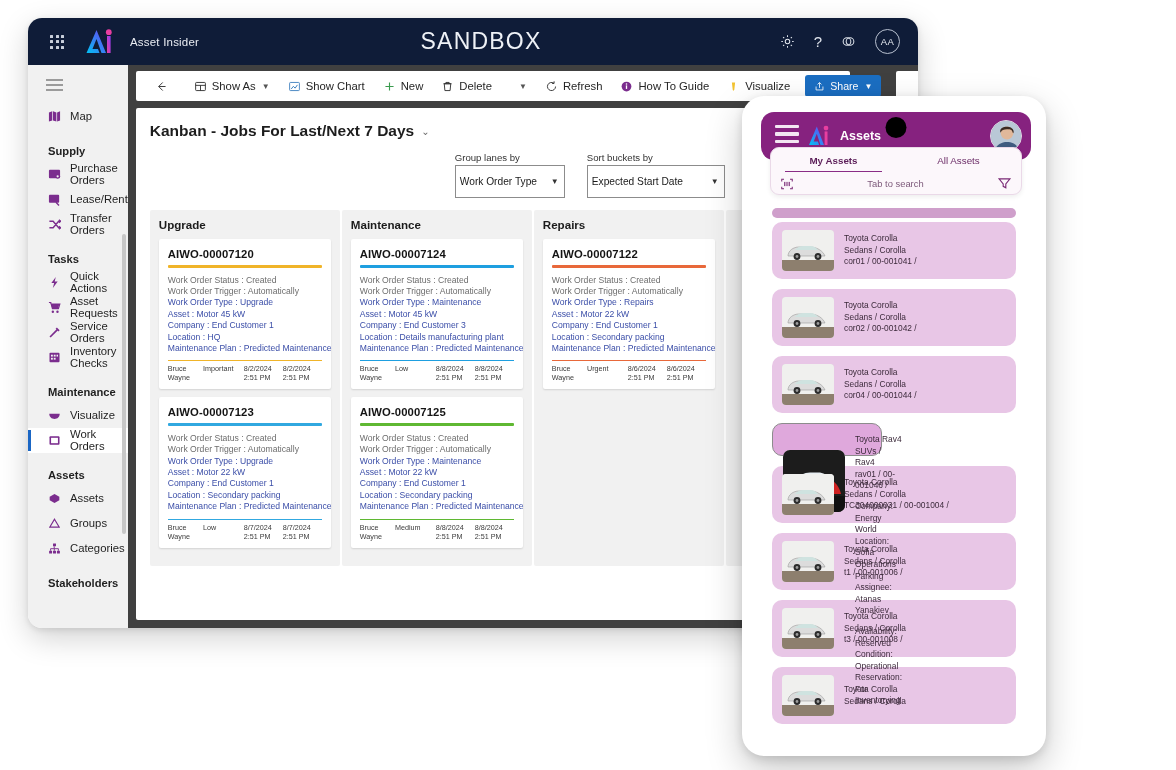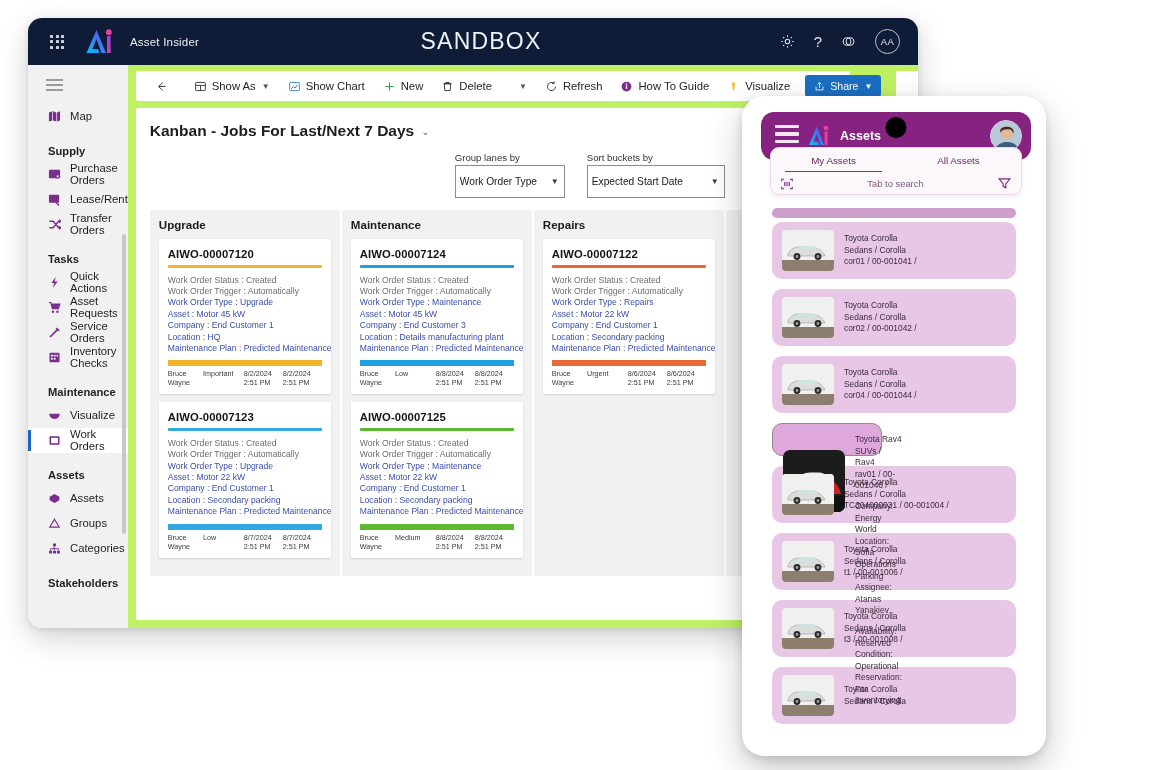--- a/index.html
+++ b/index.html
@@ -46,21 +46,21 @@
   .nav-group{ font-size:11.2px; font-weight:700; color:#1f1f1f; padding:16px 0 5px 20px; }
   .scrollthumb{ position:absolute; right:2px; top:130px; width:3.5px; height:300px; background:#c7c7c7; border-radius:2px;}
   .mainmenu{ height:34px; border-top:1px solid #dedede; background:#f1f1f1;
              display:flex;align-items:center;gap:8px;padding:0 10px 0 14px; cursor:pointer;}
   .mm-badge{ width:21px;height:19px;background:#2f6fc0;color:#fff;font-size:9.5px;font-weight:700;
              display:flex;align-items:center;justify-content:center;border-radius:2px;}
   .mm-label{ font-size:11.6px;color:#1f1f1f;}
   .mm-chev{ margin-left:auto;color:#4a4a4a;font-size:10px;line-height:1;}
 
   
-  .main{ flex:1; background:#bef264; display:flex; flex-direction:column; padding:6px 8px 8px 8px;}
+  .main{ flex:1; background:#404040; display:flex; flex-direction:column; padding:6px 8px 8px 8px;}
   .toolbar{ height:30px;background:#fff;border-radius:2px;display:flex;align-items:center;
             padding:0 10px; gap:0; font-size:11.3px;color:#262626;}
   .tb-btn{ display:flex;align-items:center;gap:5px;height:30px;padding:0 9px;cursor:pointer;white-space:nowrap;}
   .tb-btn svg{ width:13px;height:13px;display:block;}
   .tb-sep{ width:1px;height:16px;background:#dcdcdc;margin:0 4px;}
   .tb-chev{ font-size:8px;color:#555;margin-left:1px;}
   .share{ background:#1b6ec2;color:#fff;border-radius:3px;height:22px;padding:0 9px;display:flex;
           align-items:center;gap:5px;font-size:10.6px;margin-left:6px;cursor:pointer;}
   .share svg{width:11px;height:11px;}
 
@@ -78,21 +78,21 @@
   .board{ display:flex;gap:2px;margin-top:12px;}
   .lane{ width:190px;background:#f1f1f1;border-radius:2px;padding:8px 9px 10px 9px;flex:0 0 auto;}
   .lane-title{ font-size:11.6px;font-weight:700;color:#1b1b1b;margin-bottom:8px;}
   .kcard{ background:#fff;border-radius:2px;padding:9px 9px 7px 9px;margin-bottom:8px;
           box-shadow:0 1px 2px rgba(0,0,0,.13);cursor:pointer;}
   .k-id{ font-size:11.3px;font-weight:700;color:#141414;letter-spacing:.1px;}
   .k-bar{ height:2.5px;margin:5px 0 7px 0;border-radius:1px;}
   .k-row{ font-size:8.6px;line-height:11.4px;white-space:nowrap;}
   .k-row.muted{ color:#6d6d6d;}
   .k-row.link{ color:#3b4ea8;}
-  .k-foot{ border-top:6px solid #701a75;margin-top:6px;padding-top:3px;display:flex;font-size:7.2px;color:#3a3a3a;line-height:9px;}
+  .k-foot{ border-top:1px solid #701a75;margin-top:6px;padding-top:3px;display:flex;font-size:7.2px;color:#3a3a3a;line-height:9px;}
   .kf1{ width:38px;} .kf2{ width:44px;} .kf3{ width:42px;} .kf4{ width:42px;}
 
   .vis-icon{ position:absolute; right:0; top:0; width:34px;height:30px; background:#fff;
              display:flex;align-items:center;justify-content:center;border-radius:2px;}
 
   
   .phone{
     position:absolute; left:742px; top:96px; width:304px; height:660px;
     background:#fff; border-radius:22px;
     box-shadow:0 14px 36px rgba(0,0,0,.22), 0 3px 10px rgba(0,0,0,.12);
@@ -106,21 +106,21 @@
   .ph-burger span{ display:block;width:24px;height:3.4px;background:#f3e6f2;margin-bottom:4px;border-radius:1px;}
   .ph-logo{ width:26px;height:24px;margin-left:8px;position:relative;}
   .ph-title{ color:#fff;font-size:12.5px;font-weight:700;margin-left:7px;}
   .ph-ava{ margin-left:auto;margin-right:9px;width:32px;height:32px;border-radius:50%;overflow:hidden;
            border:1.5px solid #e8d6e6;background:#8aa2bb;cursor:pointer;position:relative;}
   .ph-search{ position:absolute;left:28px;top:51px;width:252px;height:48px;background:#fcf7fb;
               border:1px solid #ead9e8;border-radius:9px;box-shadow:0 2px 5px rgba(0,0,0,.07);}
   .ph-tabs{ display:flex;height:24px;}
   .ph-tab{ flex:1;display:flex;align-items:center;justify-content:center;font-size:9.8px;
            color:#6a2b66;cursor:pointer;position:relative;}
-  .ph-tab.active{ font-weight:400;color:#5c1f59;}
+  .ph-tab.active{ font-weight:700;color:#5c1f59;}
   .ph-tab.active:after{ content:"";position:absolute;left:14px;right:14px;bottom:0;height:1.4px;background:#8a2c86;}
   .ph-srow{ display:flex;align-items:center;height:23px;padding:0 9px;}
   .scan{ width:14px;height:14px;color:#7a2a76;}
   .ph-ph{ flex:1;text-align:center;font-size:9.4px;color:#7d5a7b;}
   .funnel{ width:15px;height:15px;color:#7a2a76;cursor:pointer;}
 
   .ph-list{ position:absolute;left:0;top:104px;right:0;bottom:0;overflow:hidden;padding:8px 30px;}
   .ph-strip{ height:10px;background:#cf9fcb;border-radius:6px;margin-bottom:4px;}
   .acard{ background:#e8c6e6;border-radius:10px;display:flex;gap:10px;padding:8px 10px;margin-bottom:10px;
           align-items:center;cursor:pointer;}

